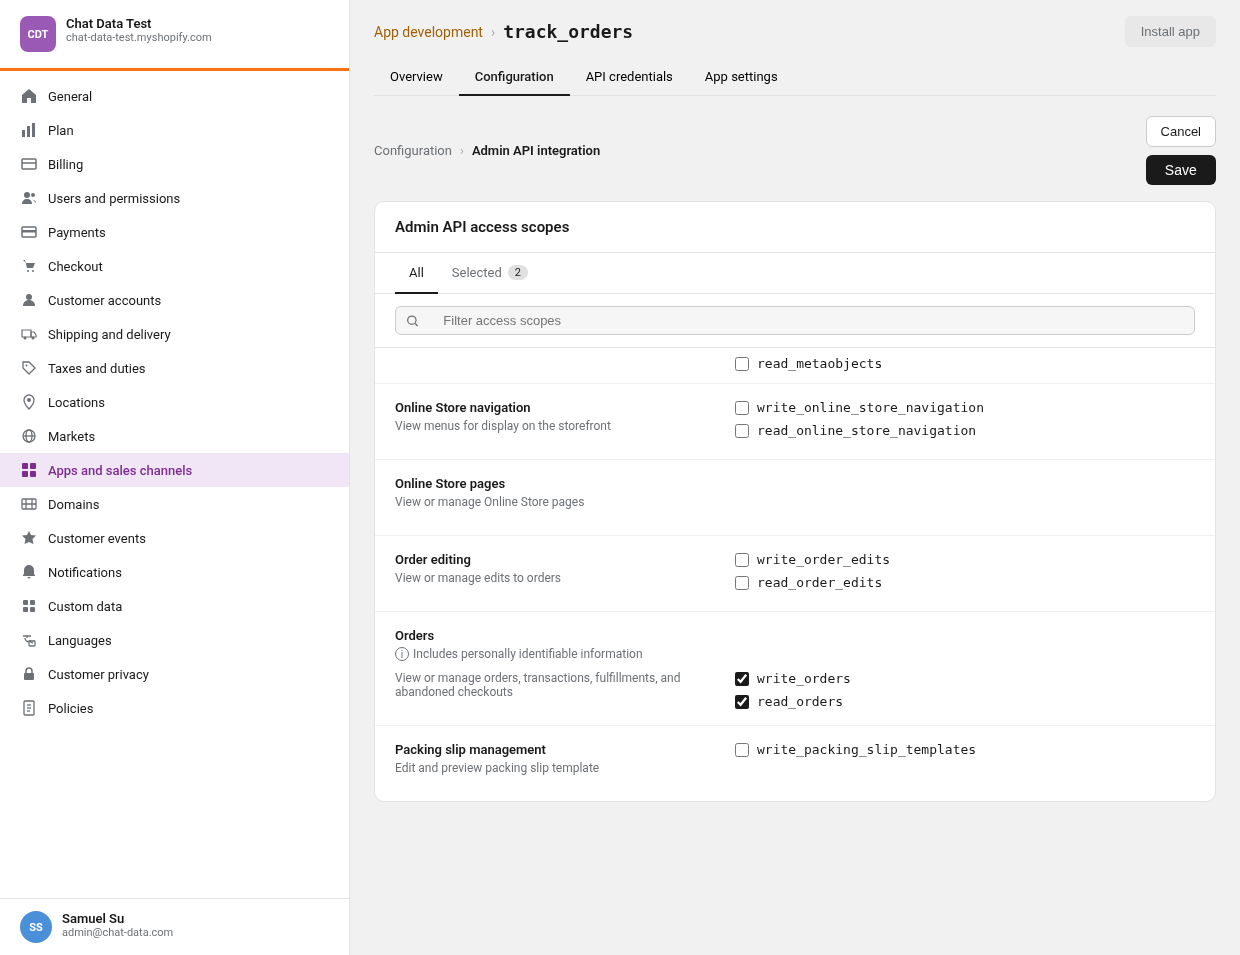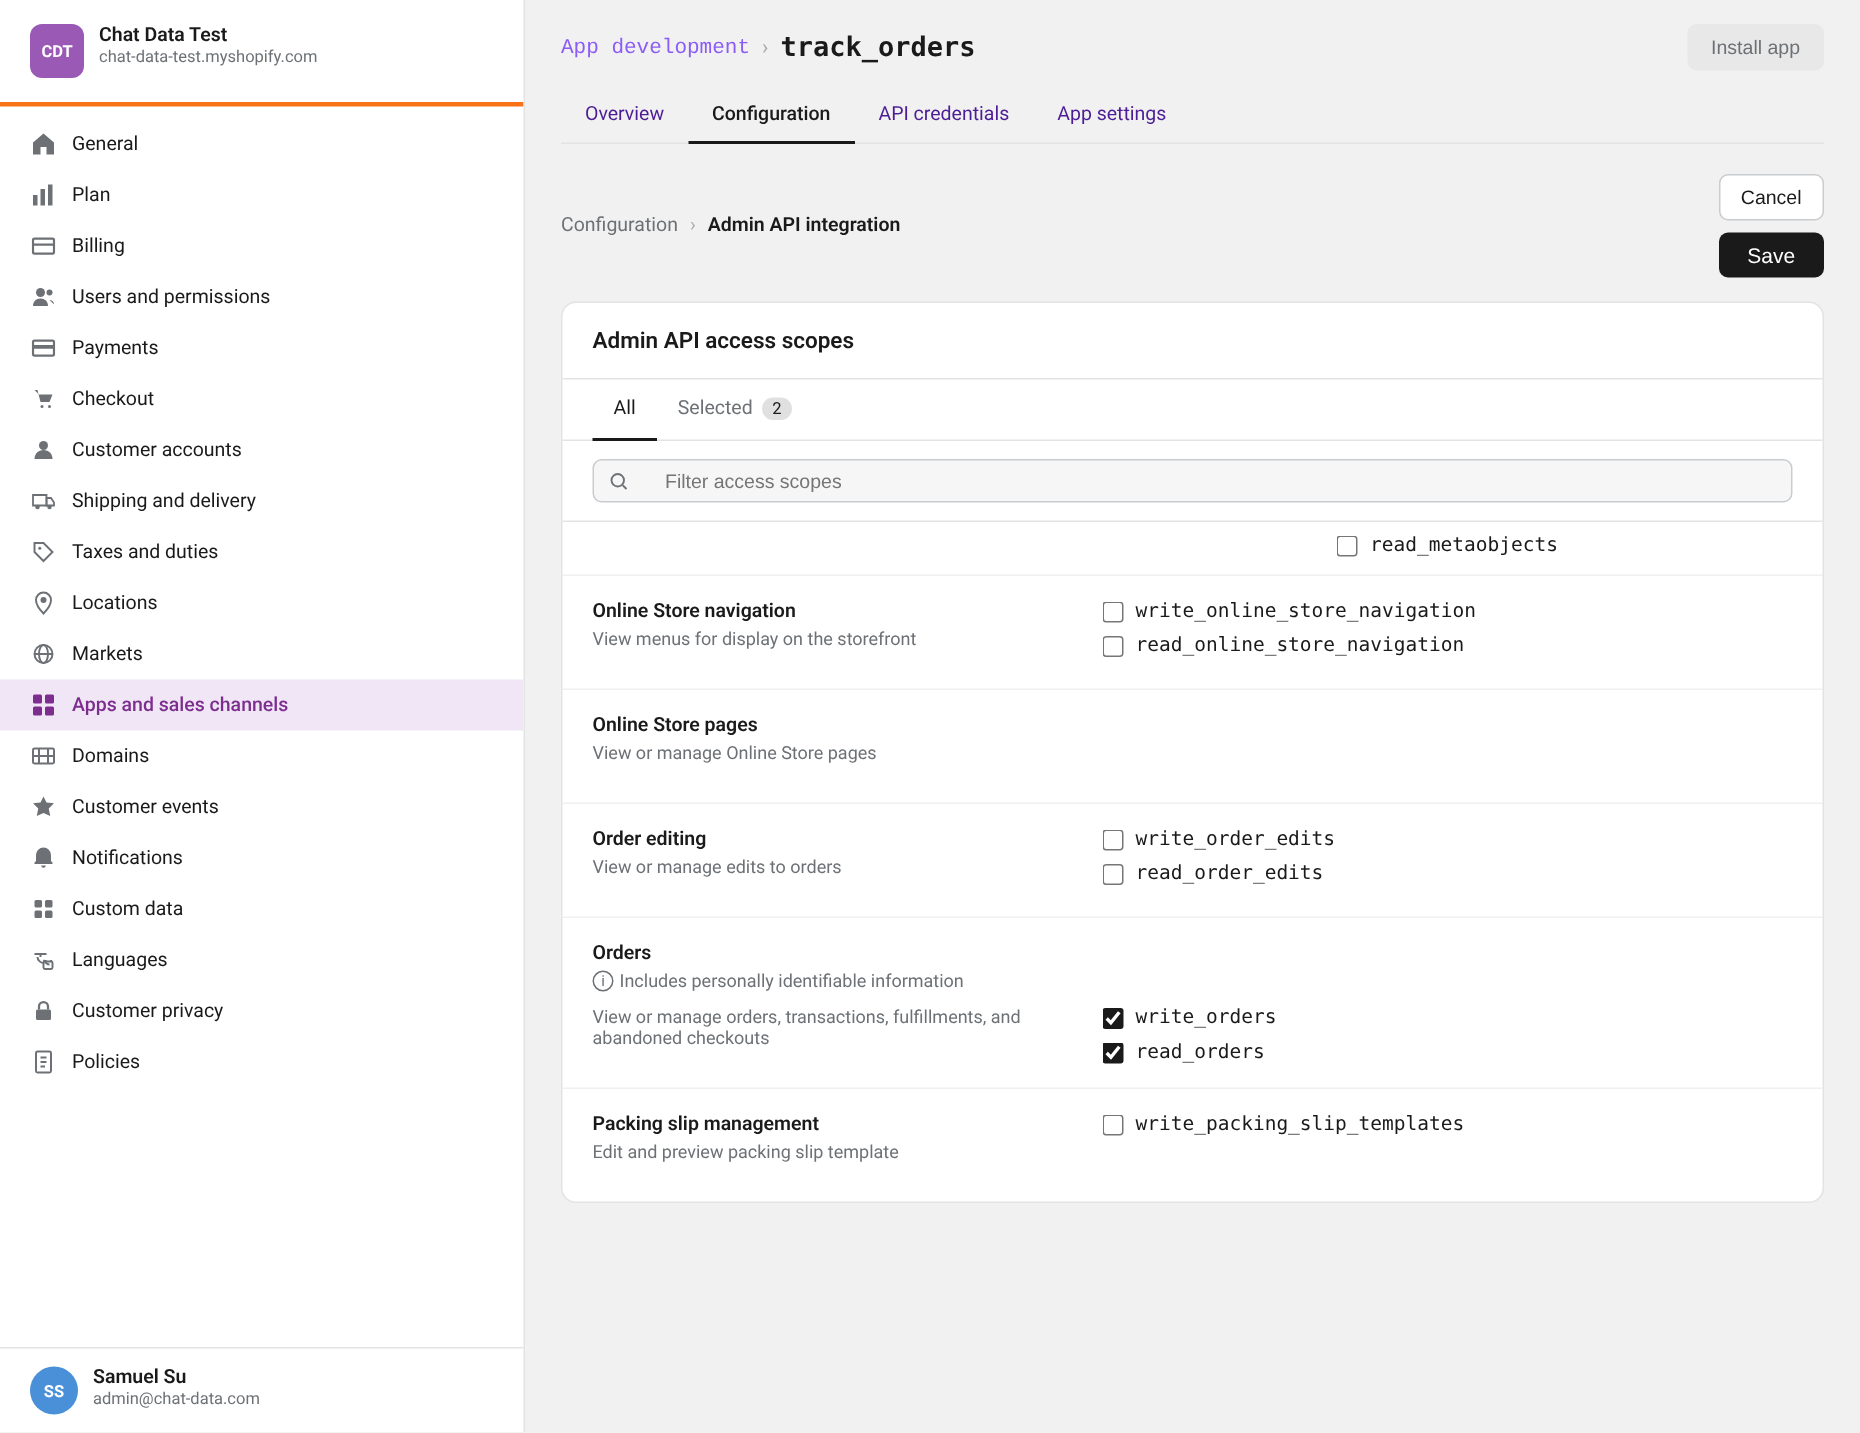--- a/index.html
+++ b/index.html
@@ -185,21 +185,21 @@
       border-bottom: 1px solid #e3e3e3;
       margin-bottom: 20px;
       margin-top: 12px;
       background: #f1f1f1;
     }
 
     .tab {
       padding: 10px 16px;
       cursor: pointer;
       font-size: 13px;
-      color: #4c1d95;
+      color: #000000;
       border-bottom: 2px solid transparent;
       margin-bottom: -1px;
     }
 
     .tab.active {
       color: #1a1a1a;
       border-bottom: 2px solid #1a1a1a;
       font-weight: 500;
     }
 
@@ -642,21 +642,21 @@
     <div class="user-info">
       <div class="user-name">Samuel Su</div>
       <div class="user-email">admin@chat-data.com</div>
     </div>
   </div>
 </div>
 
 <div class="main">
   <div class="topbar">
     <div class="breadcrumb">
-      <span class="crumb-parent" style="cursor:pointer;color:#8b5cf6;font-size:14px;font-family:Liberation Mono, monospace;">App development</span>
+      <span class="crumb-parent" style="cursor:pointer;color:#a16207;font-size:14px;">App development</span>
       <span class="crumb-separator">›</span>
       <span class="crumb-current" style="font-size:18px;font-weight:700;color:#1a1a1a;font-family:monospace;">track_orders</span>
     </div>
     <button class="install-btn">Install app</button>
   </div>
 
   <div class="content-area">
 
     <div class="tabs">
       <div class="tab">Overview</div>
@@ -697,21 +697,21 @@
               <line x1="11" y1="11" x2="14" y2="14" stroke="#6d7175" stroke-width="1.5"></line>
             </svg>
           <input type="text" placeholder="Filter access scopes" style="">
         </div>
       </div>
 
       <div class="scope-list">
 
         <div style="display:flex; padding: 8px 20px 12px; justify-content: flex-end; border-bottom: 1px solid #f0f0f0;">
           <div style="flex:0 0 340px;"></div>
-          <div style="flex:1; display:flex; flex-direction:column; gap:8px;align-items:center;">
+          <div style="flex:1; display:flex; flex-direction:column; gap:8px;">
             <div class="scope-item">
               <input type="checkbox" id="read_metaobjects" style="">
               <label for="read_metaobjects">read_metaobjects</label>
             </div>
           </div>
         </div>
 
         <div class="scope-section">
           <div class="scope-body">
             <div class="scope-desc-col">

